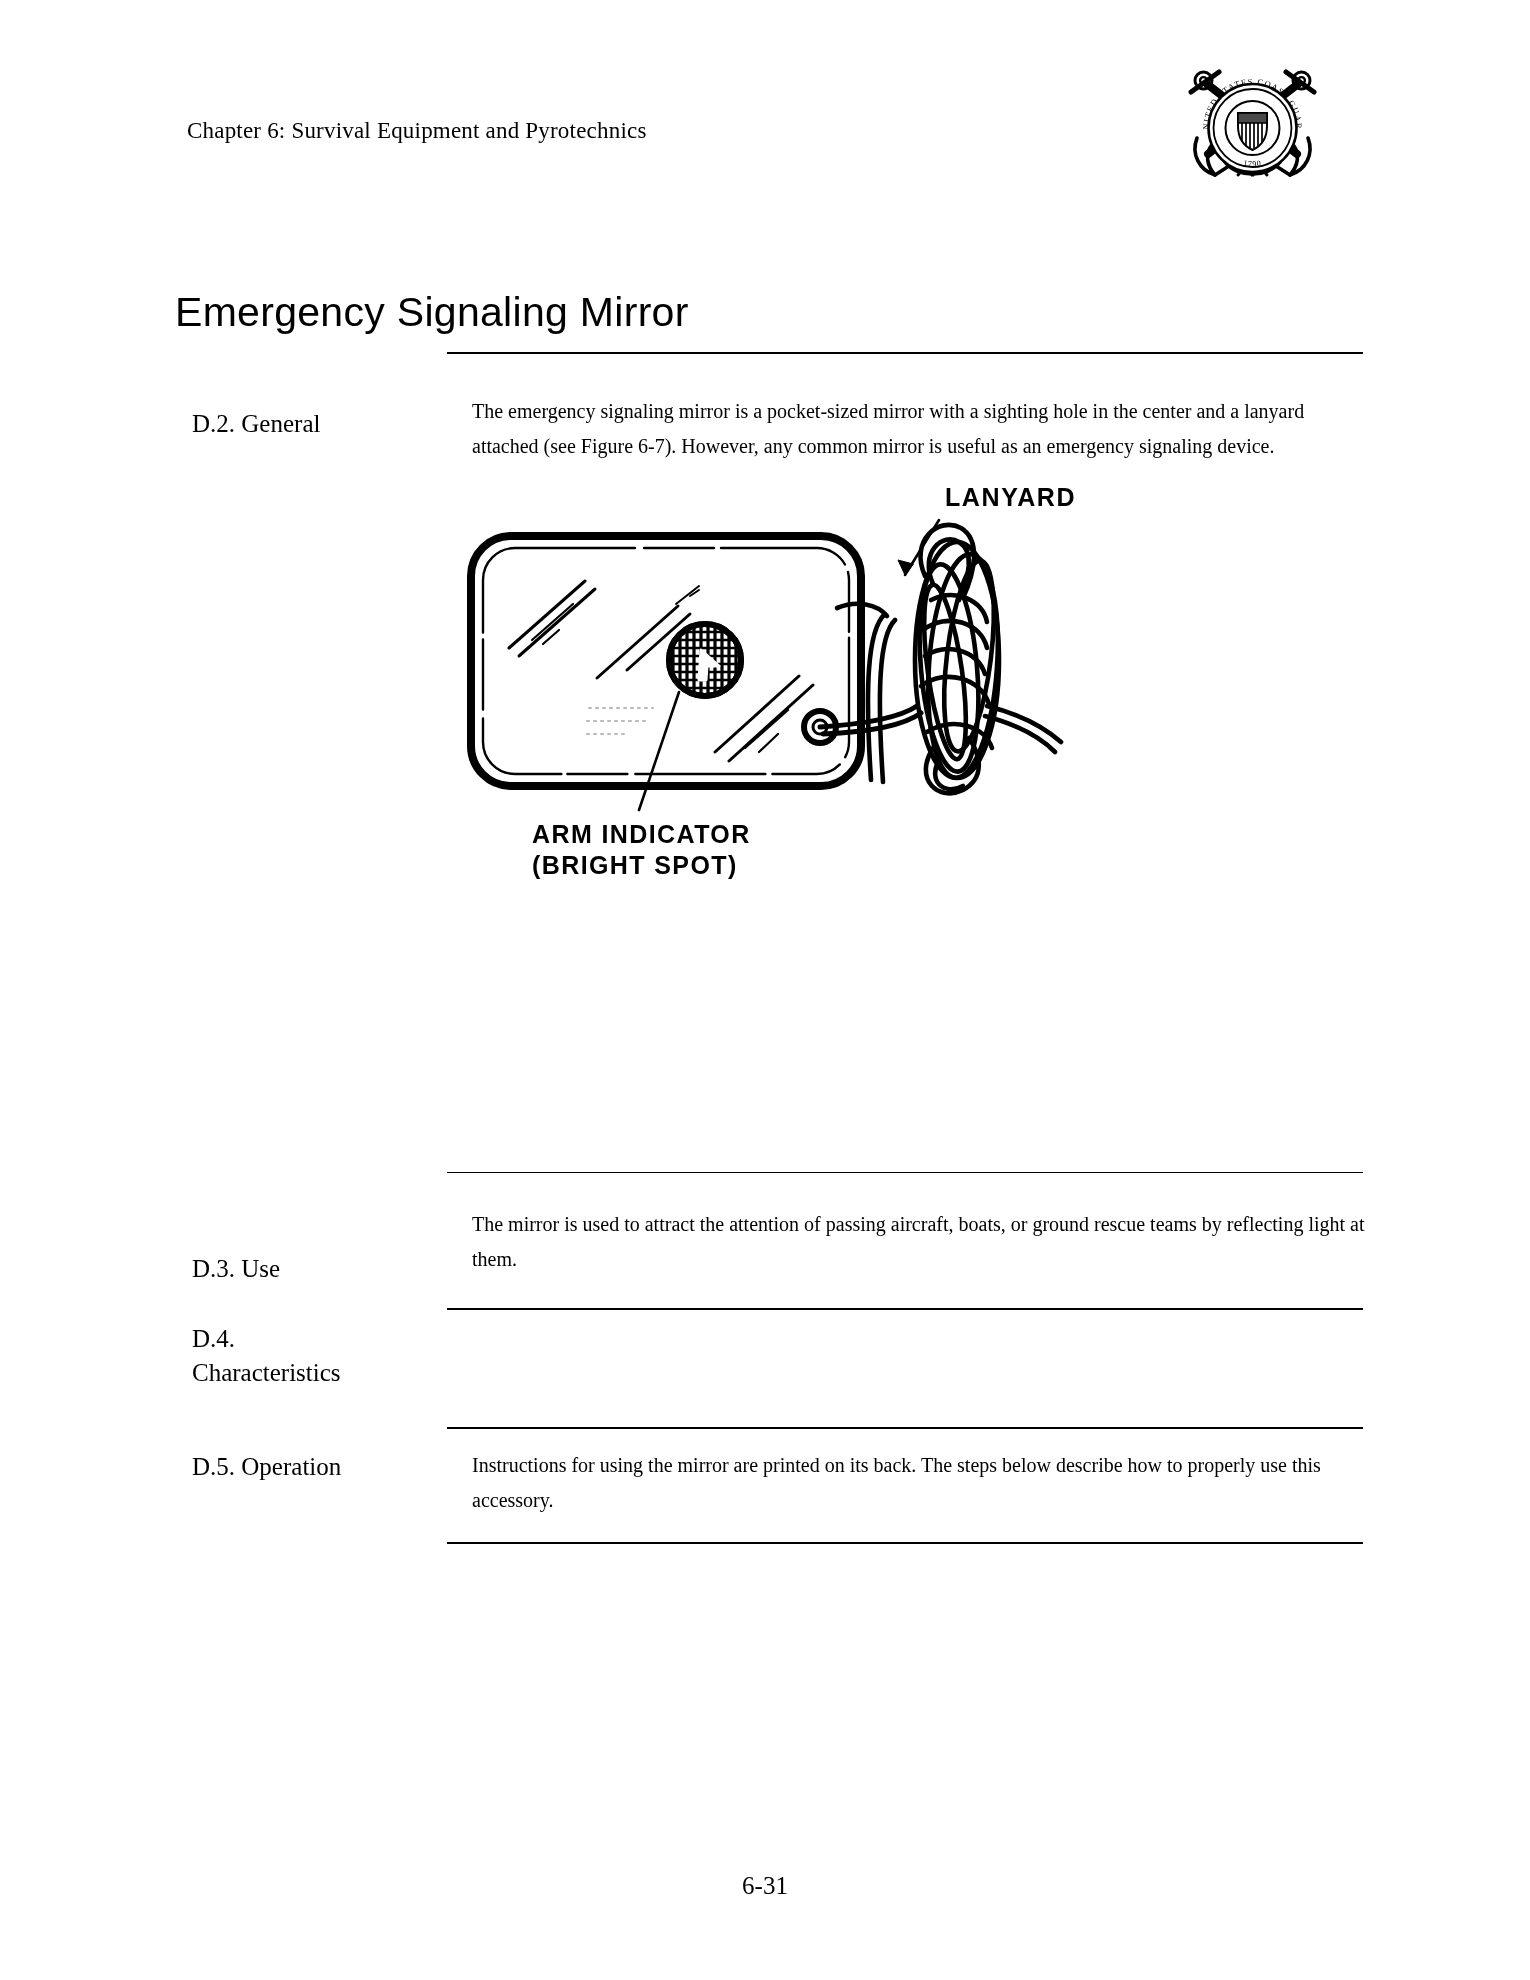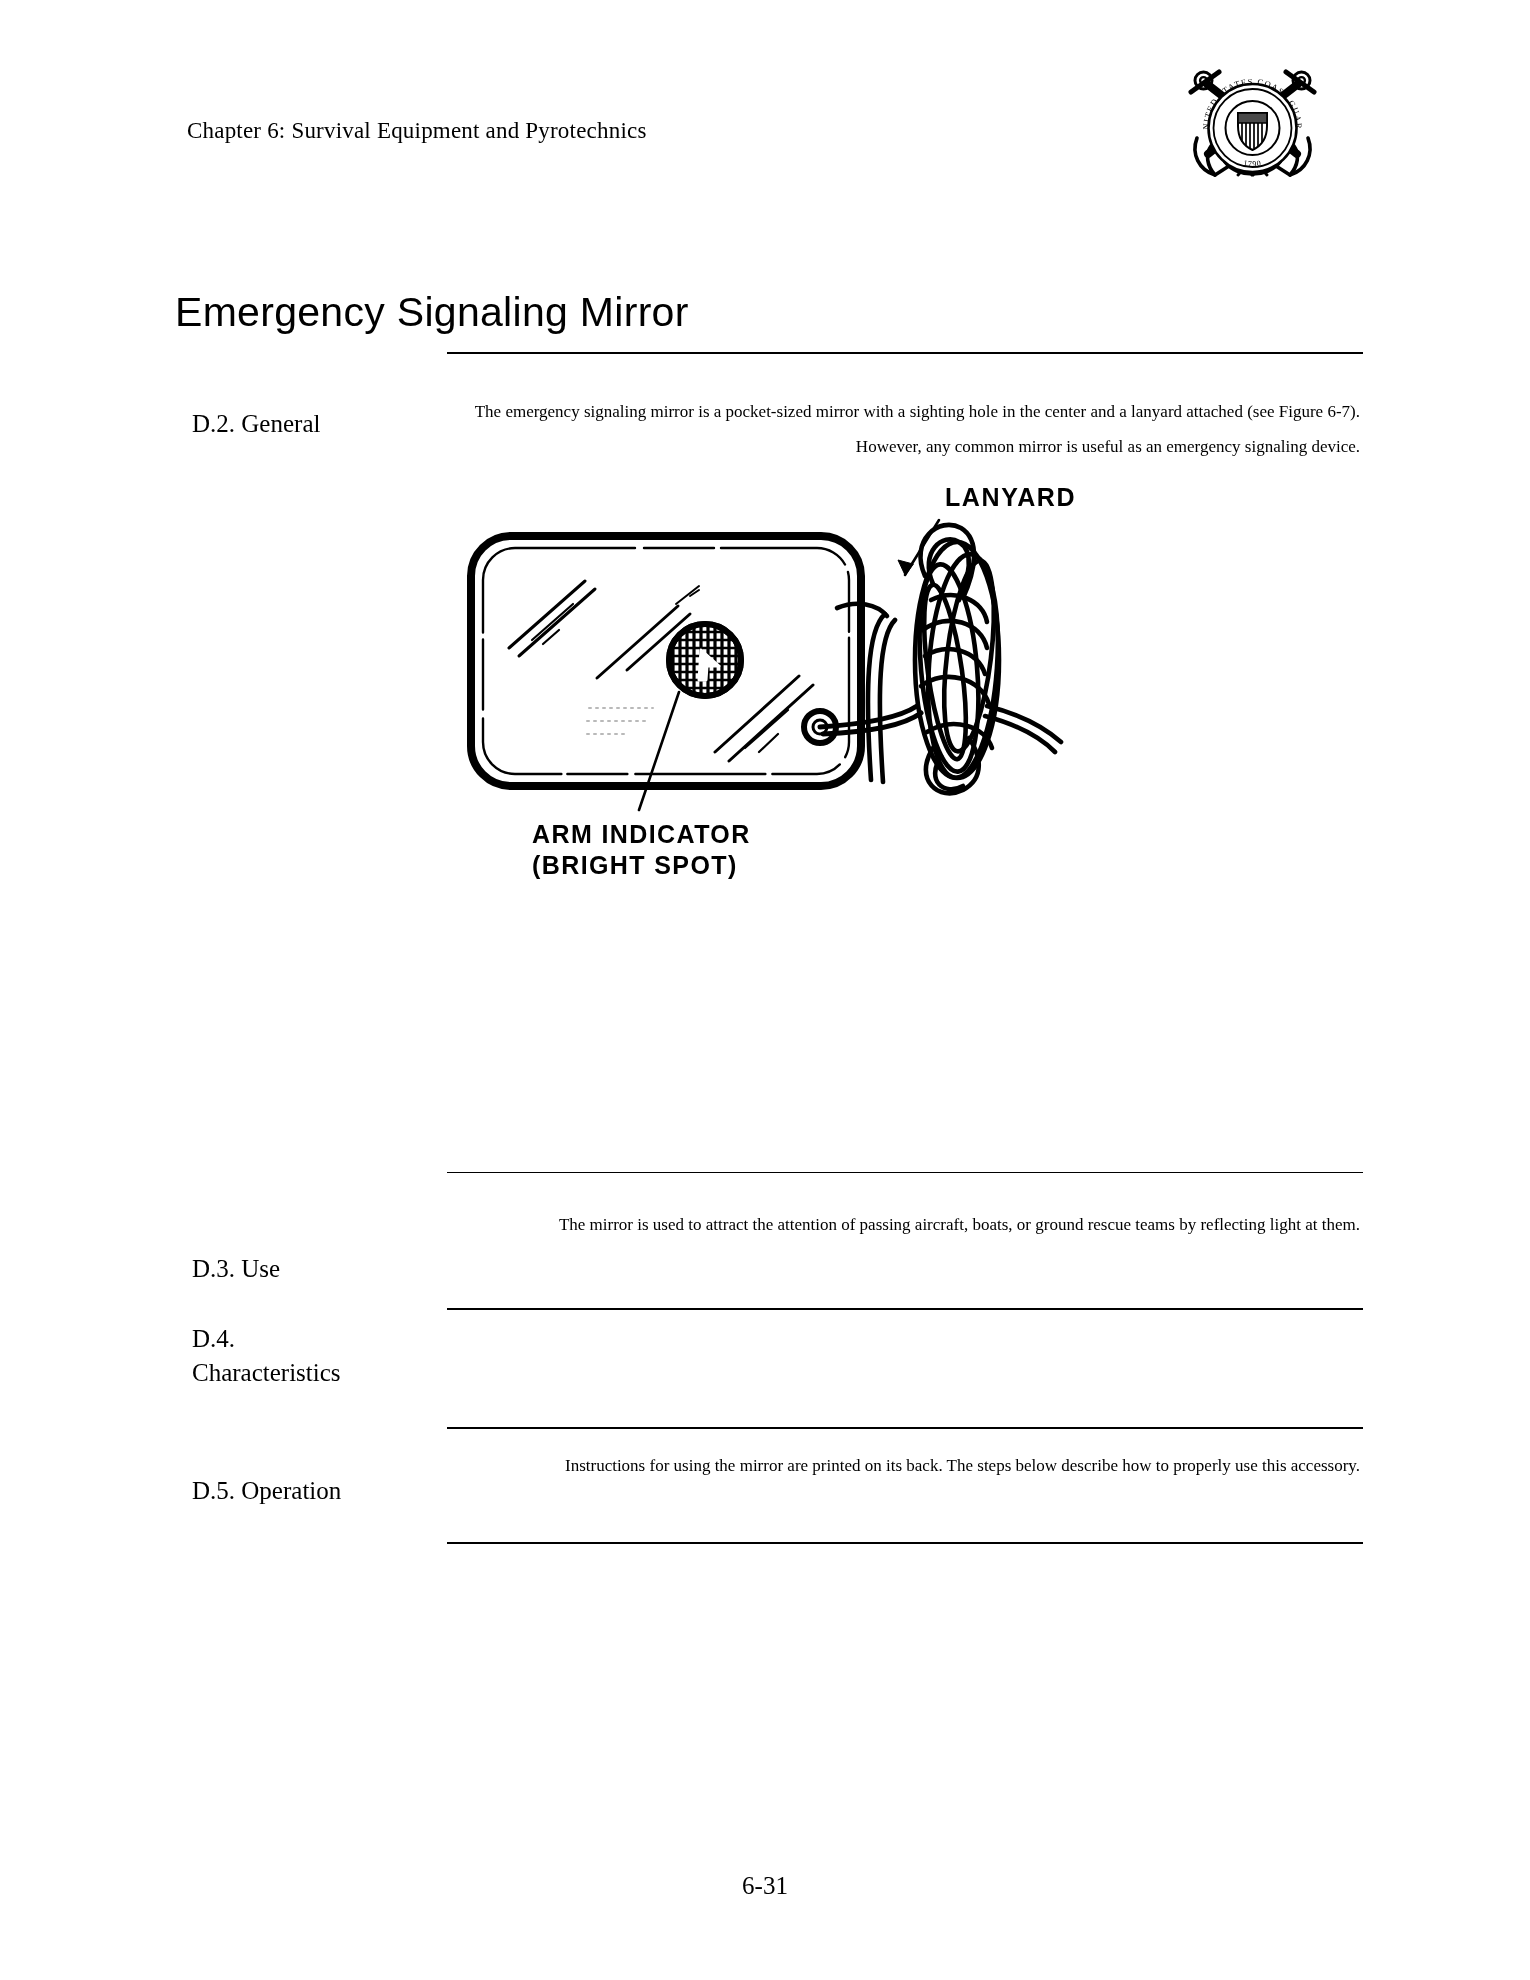--- a/index.html
+++ b/index.html
@@ -63,25 +63,25 @@
   
   .sec-label {
     position: absolute;
     left: 192px;
     width: 250px;
     font-size: 25px;
     line-height: 34px;
   }
   .sec-body {
     position: absolute;
-    left: 460px;
+    left: 472px;
     width: 900px;
-    font-size: 17px;
+    font-size: 20px;
     line-height: 35px;
-    text-align: right;
+    text-align: left;
   }
 
   
   .figure-area {
     position: absolute;
     left: 447px;
     top: 480px;
     width: 916px;
     height: 590px;
   }
@@ -310,20 +310,20 @@
 
   <div class="rule" style="top:1308px;"></div>
 
   <div class="sec-label" style="top:1322px;">
     <div>D.4.</div>
     <div>Characteristics</div>
   </div>
 
   <div class="rule" style="top:1427px;"></div>
 
-  <div class="sec-label" style="top:1450px;margin-top:24px;">D.5.  Operation</div>
+  <div class="sec-label" style="top:1450px;">D.5.  Operation</div>
   <div class="sec-body" style="top:1448px;">Instructions for using the mirror are printed on its back.  The steps below describe how to properly use this accessory.</div>
 
   <div class="rule" style="top:1542px;"></div>
 
   <div class="page-number">6-31</div>
 
 </div>
 
 </body></html>

